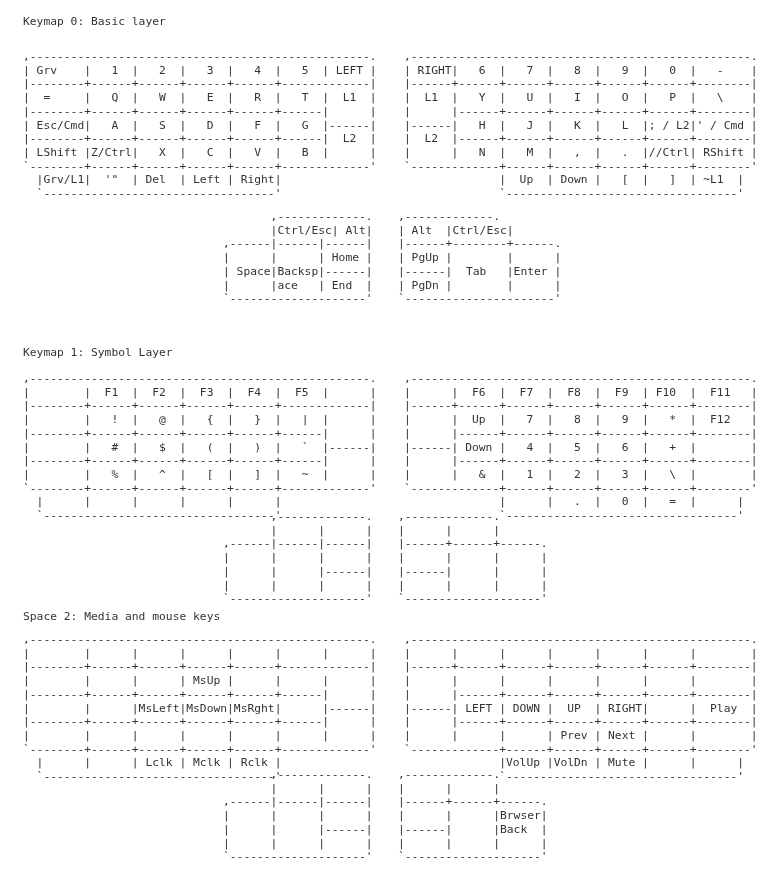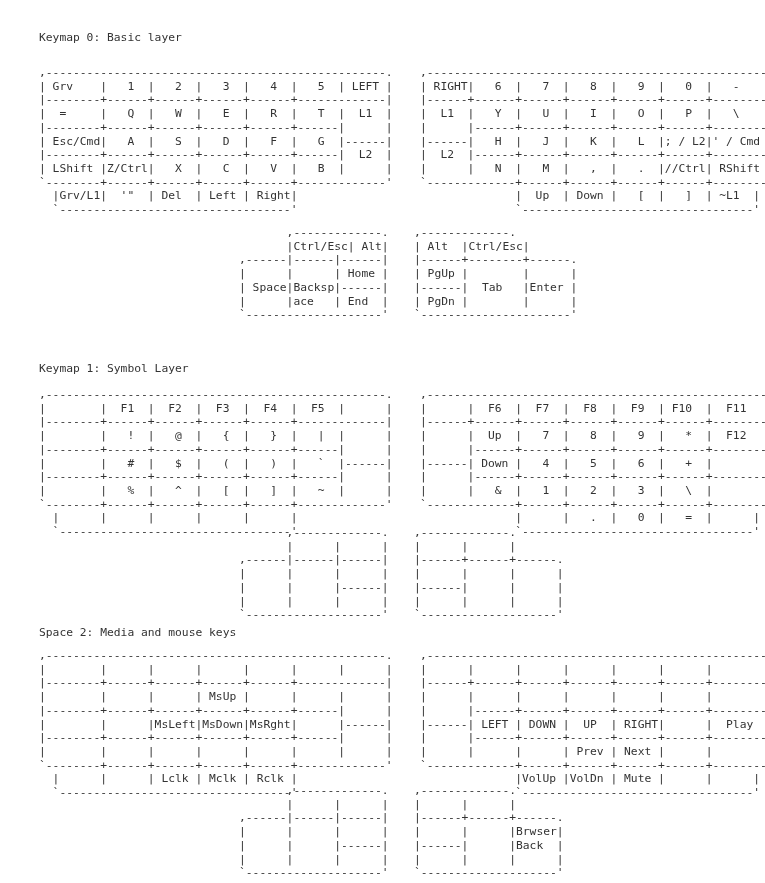--- a/index.html
+++ b/index.html
@@ -5,21 +5,21 @@
   html, body { margin: 0; padding: 0; }
   body {
     width: 765px;
     height: 883px;
     background: #ffffff;
     position: relative;
     overflow: hidden;
   }
   .ascii, .km-title {
     position: absolute;
-    margin: 16px;
+    margin: 0;
     font-family: "DejaVu Sans Mono", "Liberation Mono", monospace;
     font-size: 11.3px;
     line-height: 13.7px;
     color: #333333;
     white-space: pre;
     letter-spacing: 0;
   }
   
   #km0-title  { left: 23px;  top: 15px; }
   #km0-left   { left: 23px;  top: 50px; }

